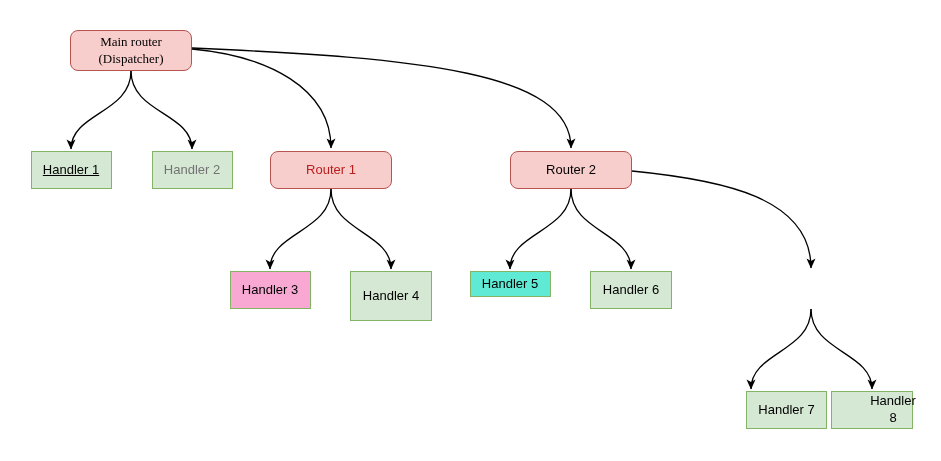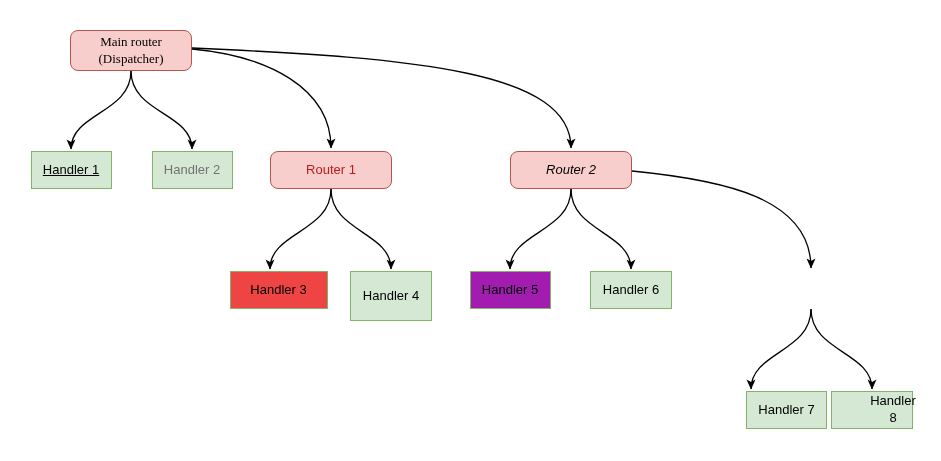--- a/index.html
+++ b/index.html
@@ -66,20 +66,20 @@
       <path class="edge" d="M 632 171 C 724 180 811 198 811 268" stroke="#000000" marker-end="url(#arrow)"></path>
       <path class="edge" d="M 811 309 C 811 352 751 352 751 389" stroke="#000000" marker-end="url(#arrow)"></path>
       <path class="edge" d="M 811 309 C 811 352 872 352 872 389" stroke="#000000" marker-end="url(#arrow)"></path>
     </svg>
 
 <div class="node router" style="left: 70px; top: 30px; width: 122px; height: 41px; color: rgb(0, 0, 0); background: rgb(248, 206, 204); border: 1.3px solid rgb(184, 84, 80); font-family: Liberation Serif, serif;">Main router
 (Dispatcher)</div>
     <div class="node handler" style="left: 30.5px; top: 151px; width: 81px; height: 38px; color: rgb(0, 0, 0); background: rgb(213, 232, 212); border: 1.3px solid rgb(130, 179, 102); text-decoration: underline;">Handler 1</div>
     <div class="node handler" style="left: 151.5px; top: 151px; width: 81px; height: 38px; color: #737373; background: rgb(213, 232, 212); border: 1.3px solid rgb(130, 179, 102);">Handler 2</div>
     <div class="node router" style="left: 270px; top: 151px; width: 122px; height: 38px; color: #b91c1c; background: rgb(248, 206, 204); border: 1.3px solid rgb(184, 84, 80);">Router 1</div>
-    <div class="node router" style="left: 510px; top: 151px; width: 122px; height: 38px; color: rgb(0, 0, 0); background: rgb(248, 206, 204); border: 1.3px solid rgb(184, 84, 80); font-style: italic;">Router 2</div>
-    <div class="node handler" style="left: 229.5px; top: 271px; width: 98px; height: 38px; color: rgb(0, 0, 0); background: #ef4444; border: 1.3px solid rgb(130, 179, 102);">Handler 3</div>
+    <div class="node router" style="left: 510px; top: 151px; width: 122px; height: 38px; color: rgb(0, 0, 0); background: rgb(248, 206, 204); border: 1.3px solid rgb(184, 84, 80);">Router 2</div>
+    <div class="node handler" style="left: 229.5px; top: 271px; width: 81px; height: 38px; color: rgb(0, 0, 0); background: #f9a8d4; border: 1.3px solid rgb(130, 179, 102);">Handler 3</div>
     <div class="node handler" style="left: 350px; top: 271px; width: 82px; height: 50px; color: rgb(0, 0, 0); background: rgb(213, 232, 212); border: 1.3px solid rgb(130, 179, 102); text-align: center;">Handler 4</div>
-    <div class="node handler" style="left: 469.5px; top: 271px; width: 81px; height: 38px; color: rgb(0, 0, 0); background: #a21caf; border: 1.3px solid rgb(130, 179, 102);">Handler 5</div>
+    <div class="node handler" style="left: 469.5px; top: 271px; width: 81px; height: 26px; color: rgb(0, 0, 0); background: #5eead4; border: 1.3px solid rgb(130, 179, 102);">Handler 5</div>
     <div class="node handler" style="left: 590px; top: 271px; width: 82px; height: 38px; color: rgb(0, 0, 0); background: rgb(213, 232, 212); border: 1.3px solid rgb(130, 179, 102);">Handler 6</div>
     <div class="node handler" style="left: 746px; top: 391px; width: 81px; height: 38px; color: rgb(0, 0, 0); background: rgb(213, 232, 212); border: 1.3px solid rgb(130, 179, 102);">Handler 7</div>
     <div class="node handler" style="left: 831px; top: 391px; width: 82px; height: 38px; color: rgb(0, 0, 0); background: rgb(213, 232, 212); border: 1.3px solid rgb(130, 179, 102); padding-left: 42px;">Handler 8</div>
   </div>
 
 </body></html>

